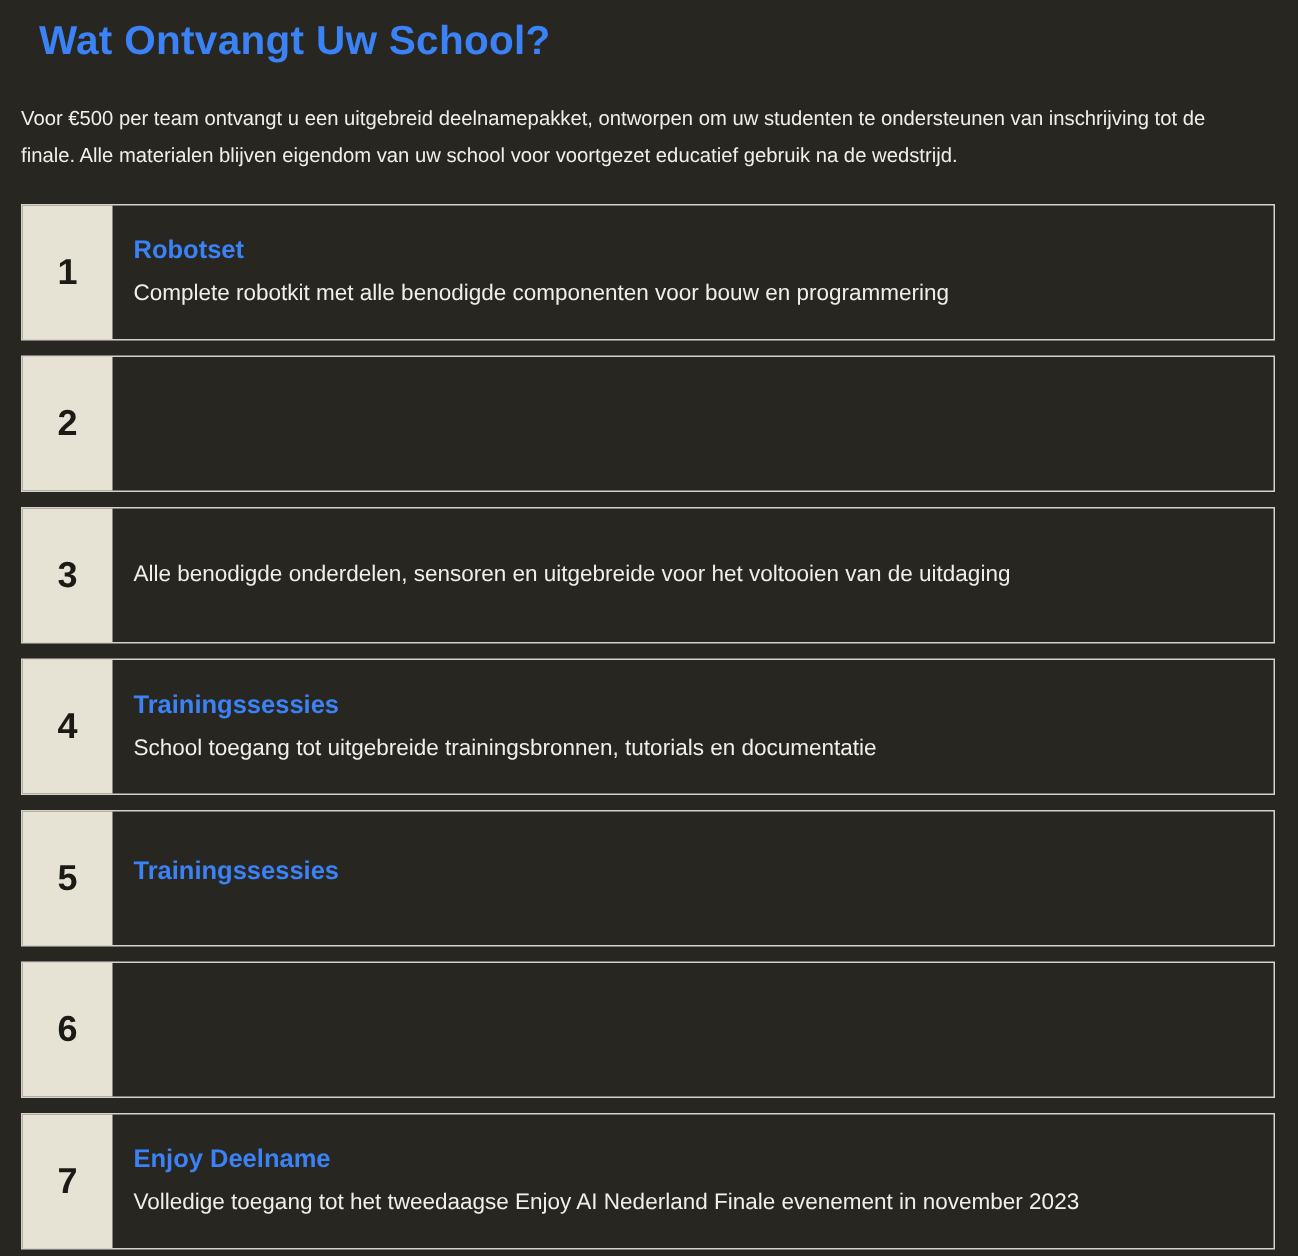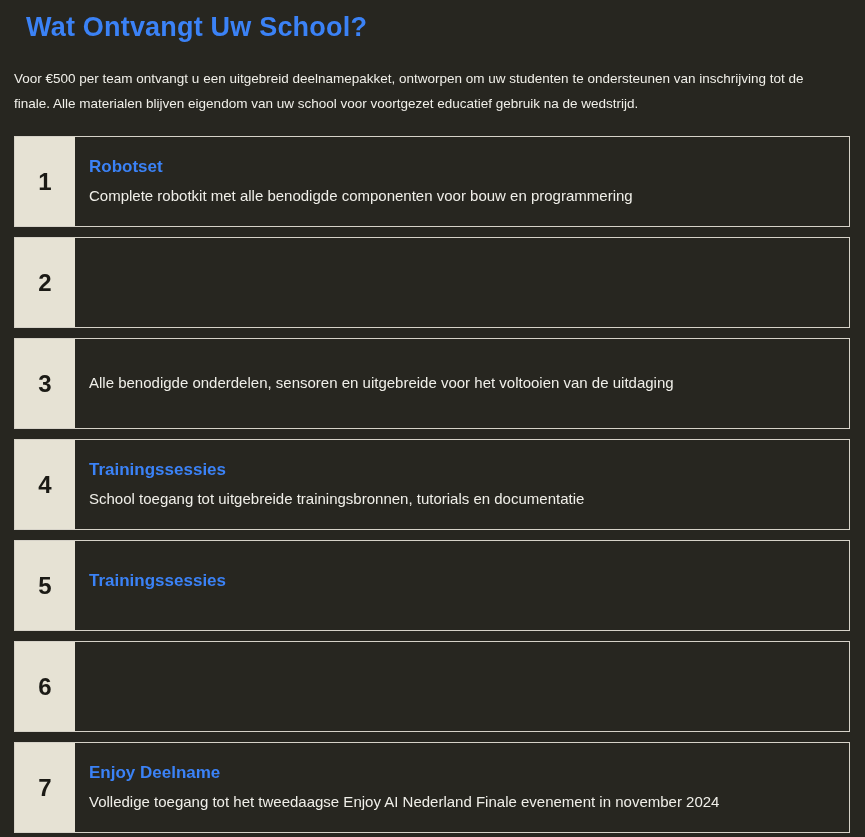--- a/index.html
+++ b/index.html
@@ -138,17 +138,17 @@
     <div class="card-content">
     </div>
   </div>
 
   <div class="card">
     <div class="num-box">
       <span>7</span>
     </div>
     <div class="card-content">
       <h3 class="item-title">Enjoy Deelname</h3>
-      <p class="item-desc">Volledige toegang tot het tweedaagse Enjoy AI Nederland Finale evenement in november 2024</p>
+      <p class="item-desc">Volledige toegang tot het tweedaagse Enjoy AI Nederland Finale evenement in november 2023</p>
     </div>
   </div>
 </div>
 </div>
 
 </body></html>

